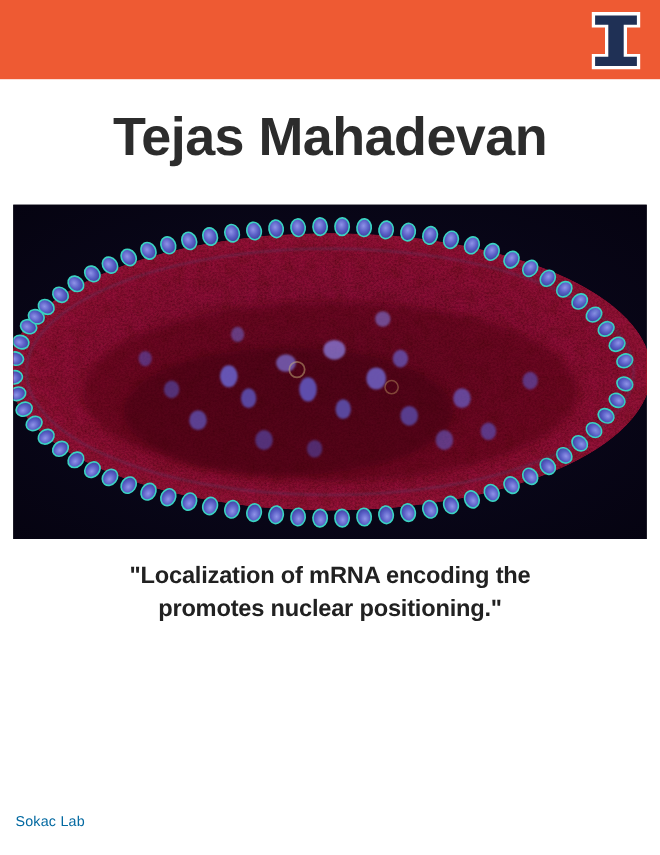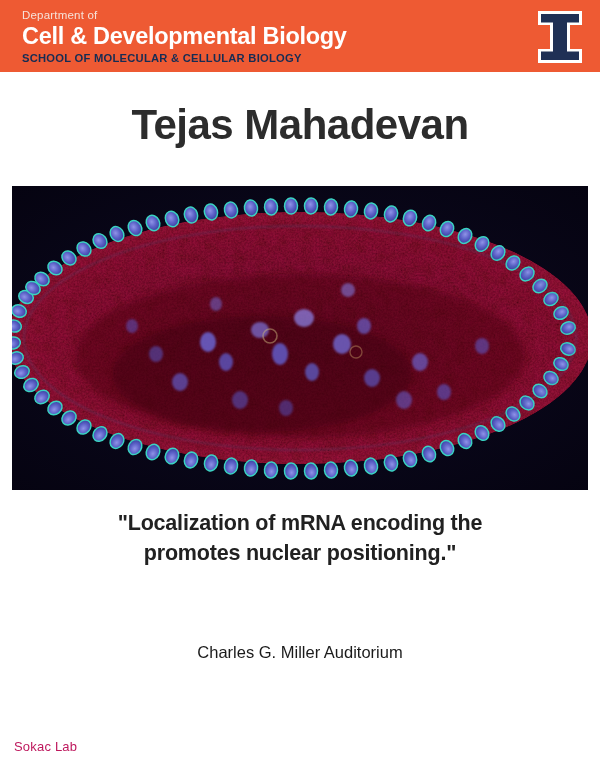--- a/index.html
+++ b/index.html
@@ -63,21 +63,21 @@
   }
   .logo-wrap svg { display: block; }
 
   
   .speaker-name {
     position: absolute;
     left: 0;
     top: 99px;
     width: 600px;
     text-align: center;
-    font-size: 42px;
+    font-size: 49px;
     font-weight: bold;
     color: #2C2C2C;
     letter-spacing: -0.5px;
     line-height: 52px;
   }
 
   
   .micrograph {
     position: absolute;
     left: 12px;
@@ -116,33 +116,28 @@
     font-weight: 400;
   }
   .event-details div { white-space: nowrap; }
 
   
   .footer-lab {
     position: absolute;
     left: 14px;
     top: 739px;
     font-size: 13px;
-    color: #be185d;
+    color: #0369a1;
     letter-spacing: 0.2px;
   }
 </style>
 </head>
 <body>
 
 <div class="banner">
-  <div class="banner-text">
-    <div class="dept-of">Department of</div>
-    <div class="dept-name">Cell &amp; Developmental Biology</div>
-    <div class="school-name">SCHOOL OF MOLECULAR &amp; CELLULAR BIOLOGY</div>
-  </div>
 
   <div class="logo-wrap">
     <svg viewBox="0 0 56 58" width="56" height="58" aria-hidden="true">
 
       <path d="M6,3 L50,3 L50,17 L38,17 L38,41 L50,41 L50,55 L6,55 L6,41 L18,41 L18,17 L6,17 Z" fill="#FFFFFF"></path>
 
       <path d="M9,6 L47,6 L47,14.5 L35,14.5 L35,43.5 L47,43.5 L47,52 L9,52 L9,43.5 L21,43.5 L21,14.5 L9,14.5 Z" fill="#1F3055"></path>
     </svg>
   </div>
 </div>
@@ -488,16 +483,15 @@
     <path d="M0,0 H576 V304 H0 Z M288,26 A292,126 0 1,1 287.9,26 Z" fill="#07051a" opacity="0.0"></path>
   </svg>
 </div>
 
 <div class="talk-title">
   <div>"Localization of mRNA encoding the</div>
   <div>promotes nuclear positioning."</div>
 </div>
 
 <div class="event-details">
-  <div>Charles G. Miller Auditorium</div>
 </div>
 
 <div class="footer-lab">Sokac Lab</div>
 
 </body></html>

